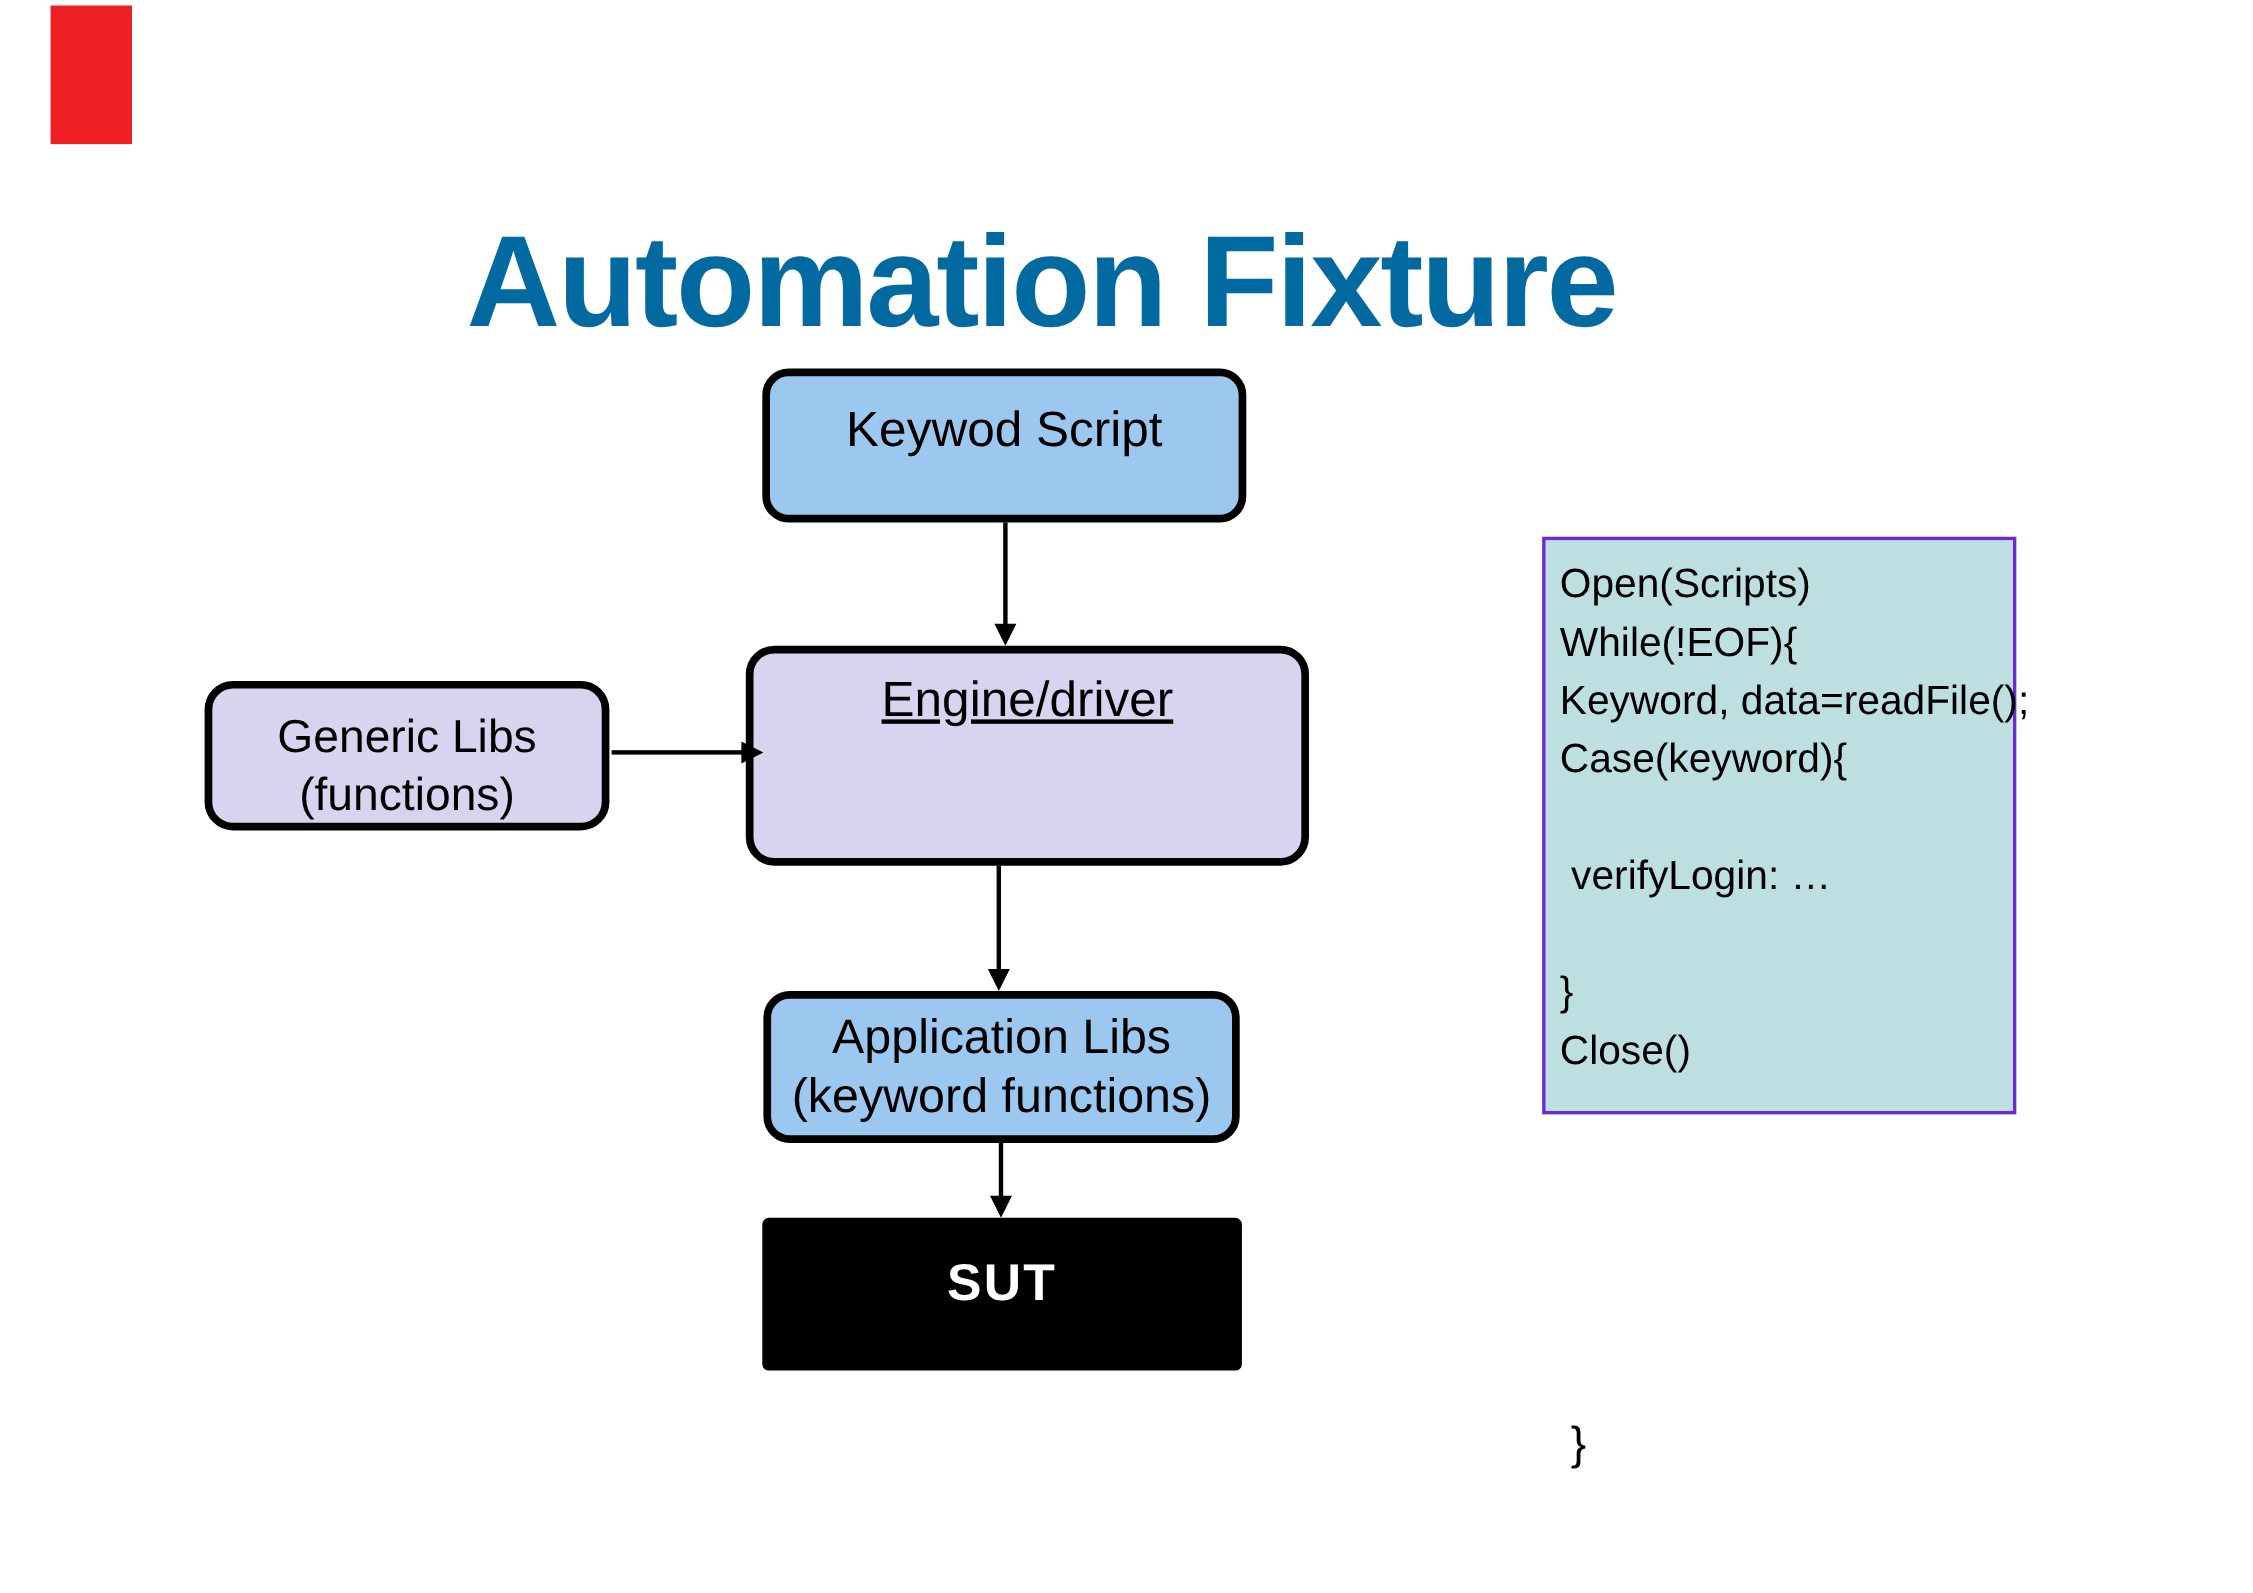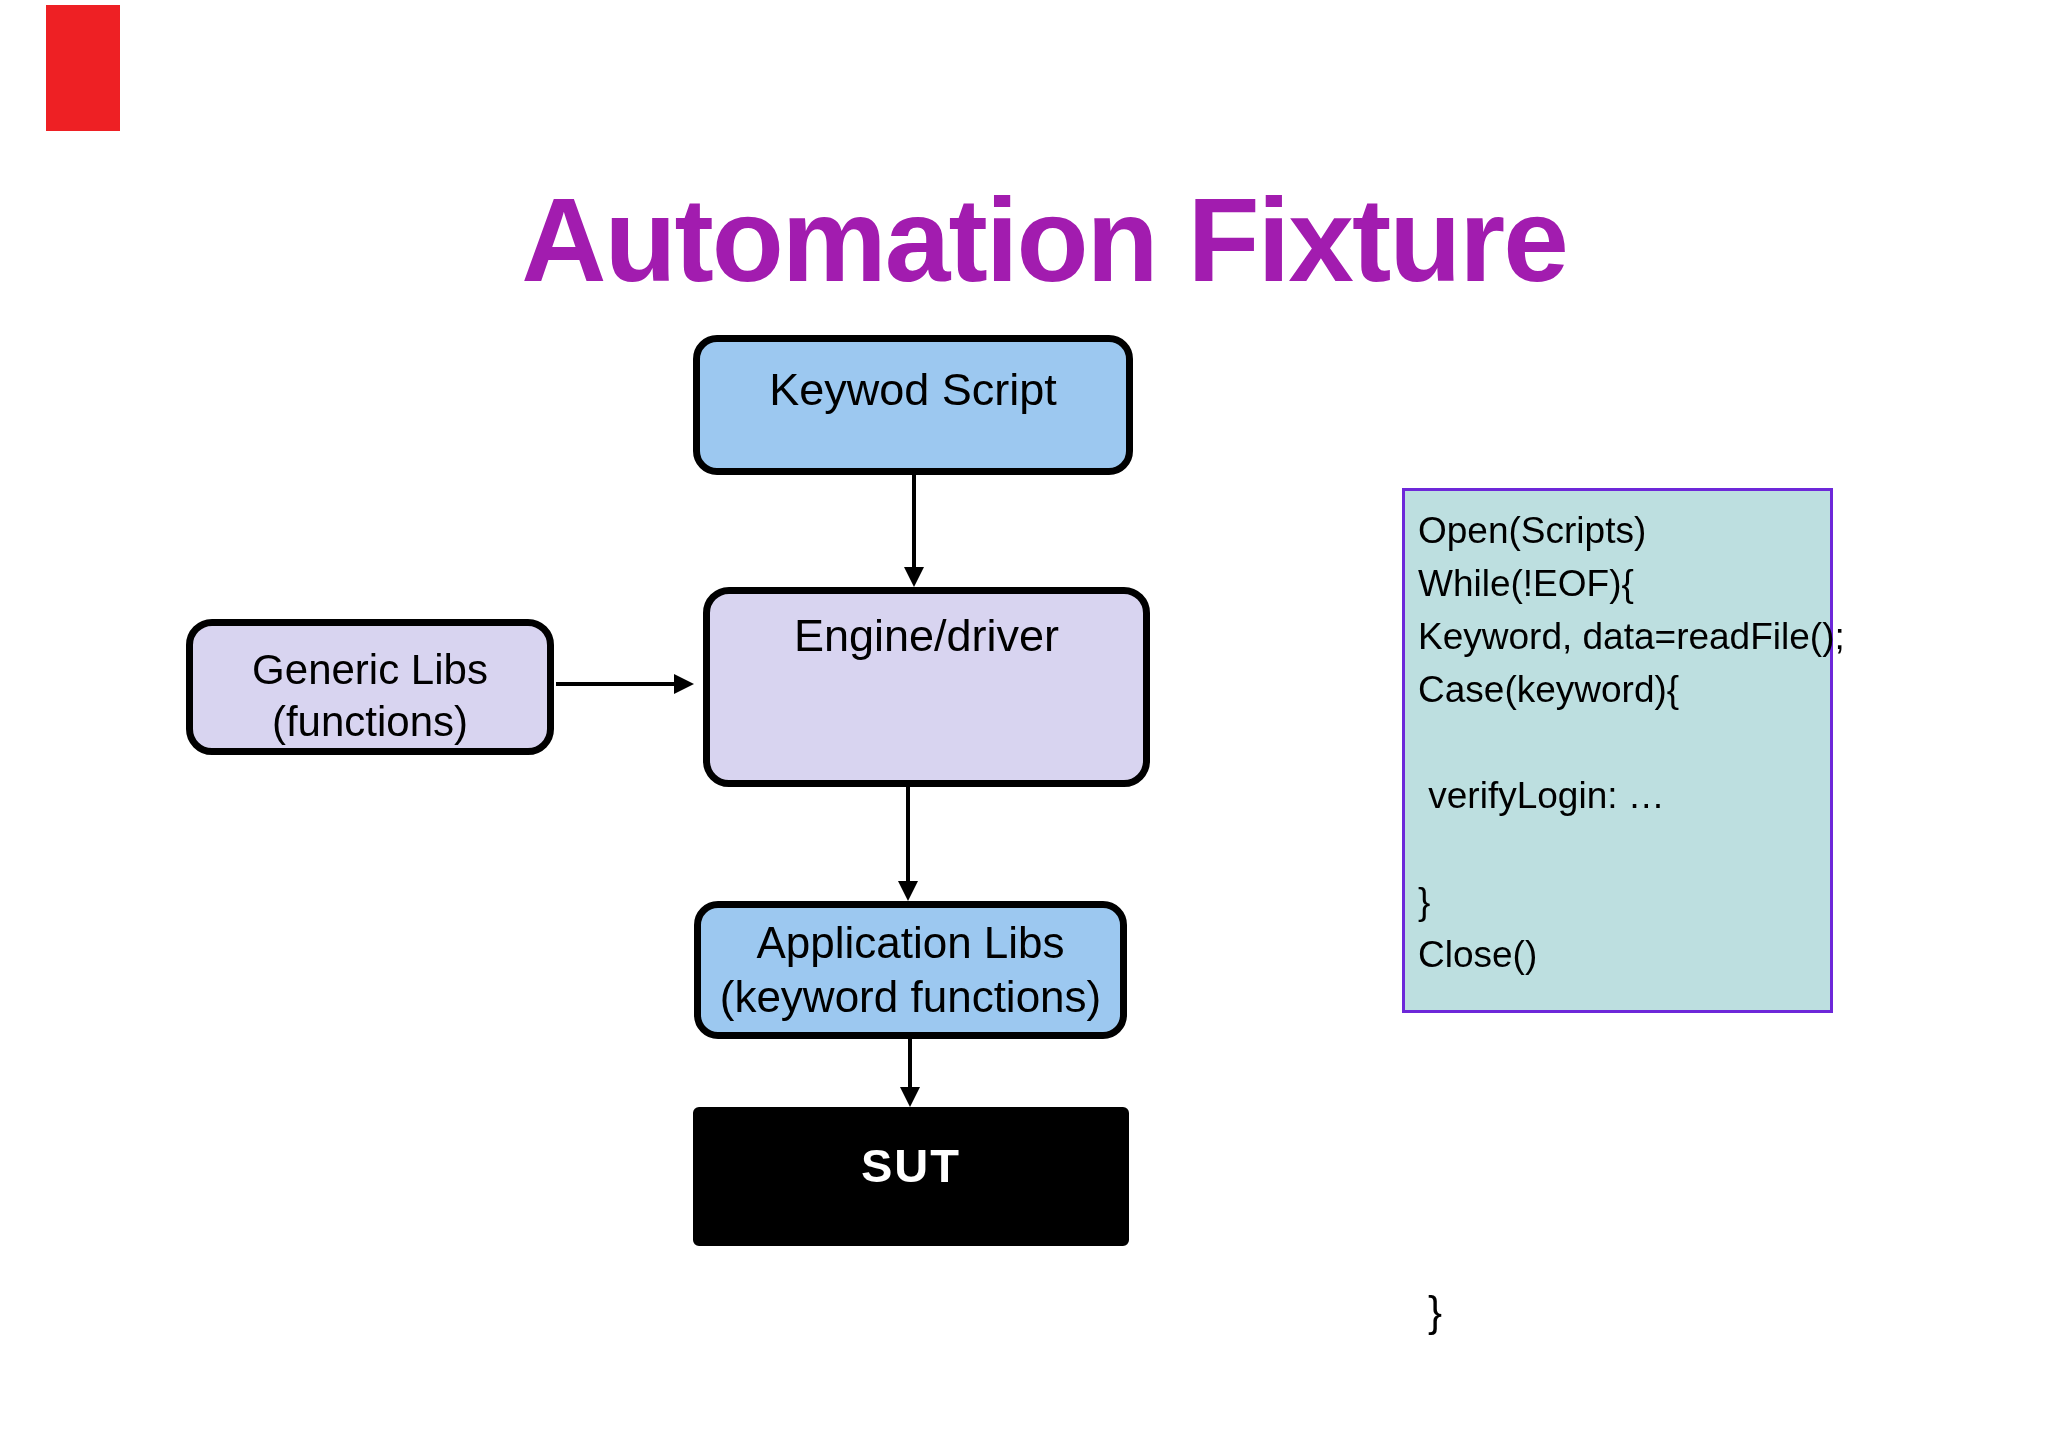--- a/index.html
+++ b/index.html
@@ -12,46 +12,46 @@
     overflow: hidden;
   }
   .red-marker {
     position: absolute;
     left: 46px; top: 5px;
     width: 74px; height: 126px;
     background: #ee2024;
   }
   .slide-title {
     position: absolute;
-    left: 424px; top: 172px;
+    left: 424px; top: 188px;
     width: 1240px;
-    text-align: center;
+    text-align: left;
     font-size: 118px;
     font-weight: bold;
     letter-spacing: -2px;
-    color: #a21caf;
+    color: #0369a1;
     white-space: nowrap;
   }
   .box {
     position: absolute;
     box-sizing: border-box;
     border: 7px solid #000000;
     text-align: center;
     color: #000000;
   }
   .box-blue   { background: #9cc8f0; border-radius: 24px; }
   .box-lav    { background: #d8d4f0; border-radius: 26px; }
   .box-black  { background: #000000; border-radius: 6px; color: #ffffff; }
   #node-keyword-script {
     left: 693px; top: 335px; width: 440px; height: 140px;
     font-size: 45px; padding-top: 22px;
   }
   #node-engine-driver {
-    left: 703px; top: 587px; width: 447px; height: 200px;
-    font-size: 45px; padding-top: 16px;
+    left: 678px; top: 587px; width: 512px; height: 200px;
+    font-size: 45px; padding-top: 16px; text-decoration: underline;
   }
   #node-generic-libs {
     left: 186px; top: 619px; width: 368px; height: 136px;
     font-size: 42px; line-height: 52px; padding-top: 18px;
   }
   #node-application-libs {
     left: 694px; top: 901px; width: 433px; height: 138px;
     font-size: 44px; line-height: 54px; padding-top: 8px;
   }
   #node-sut {

